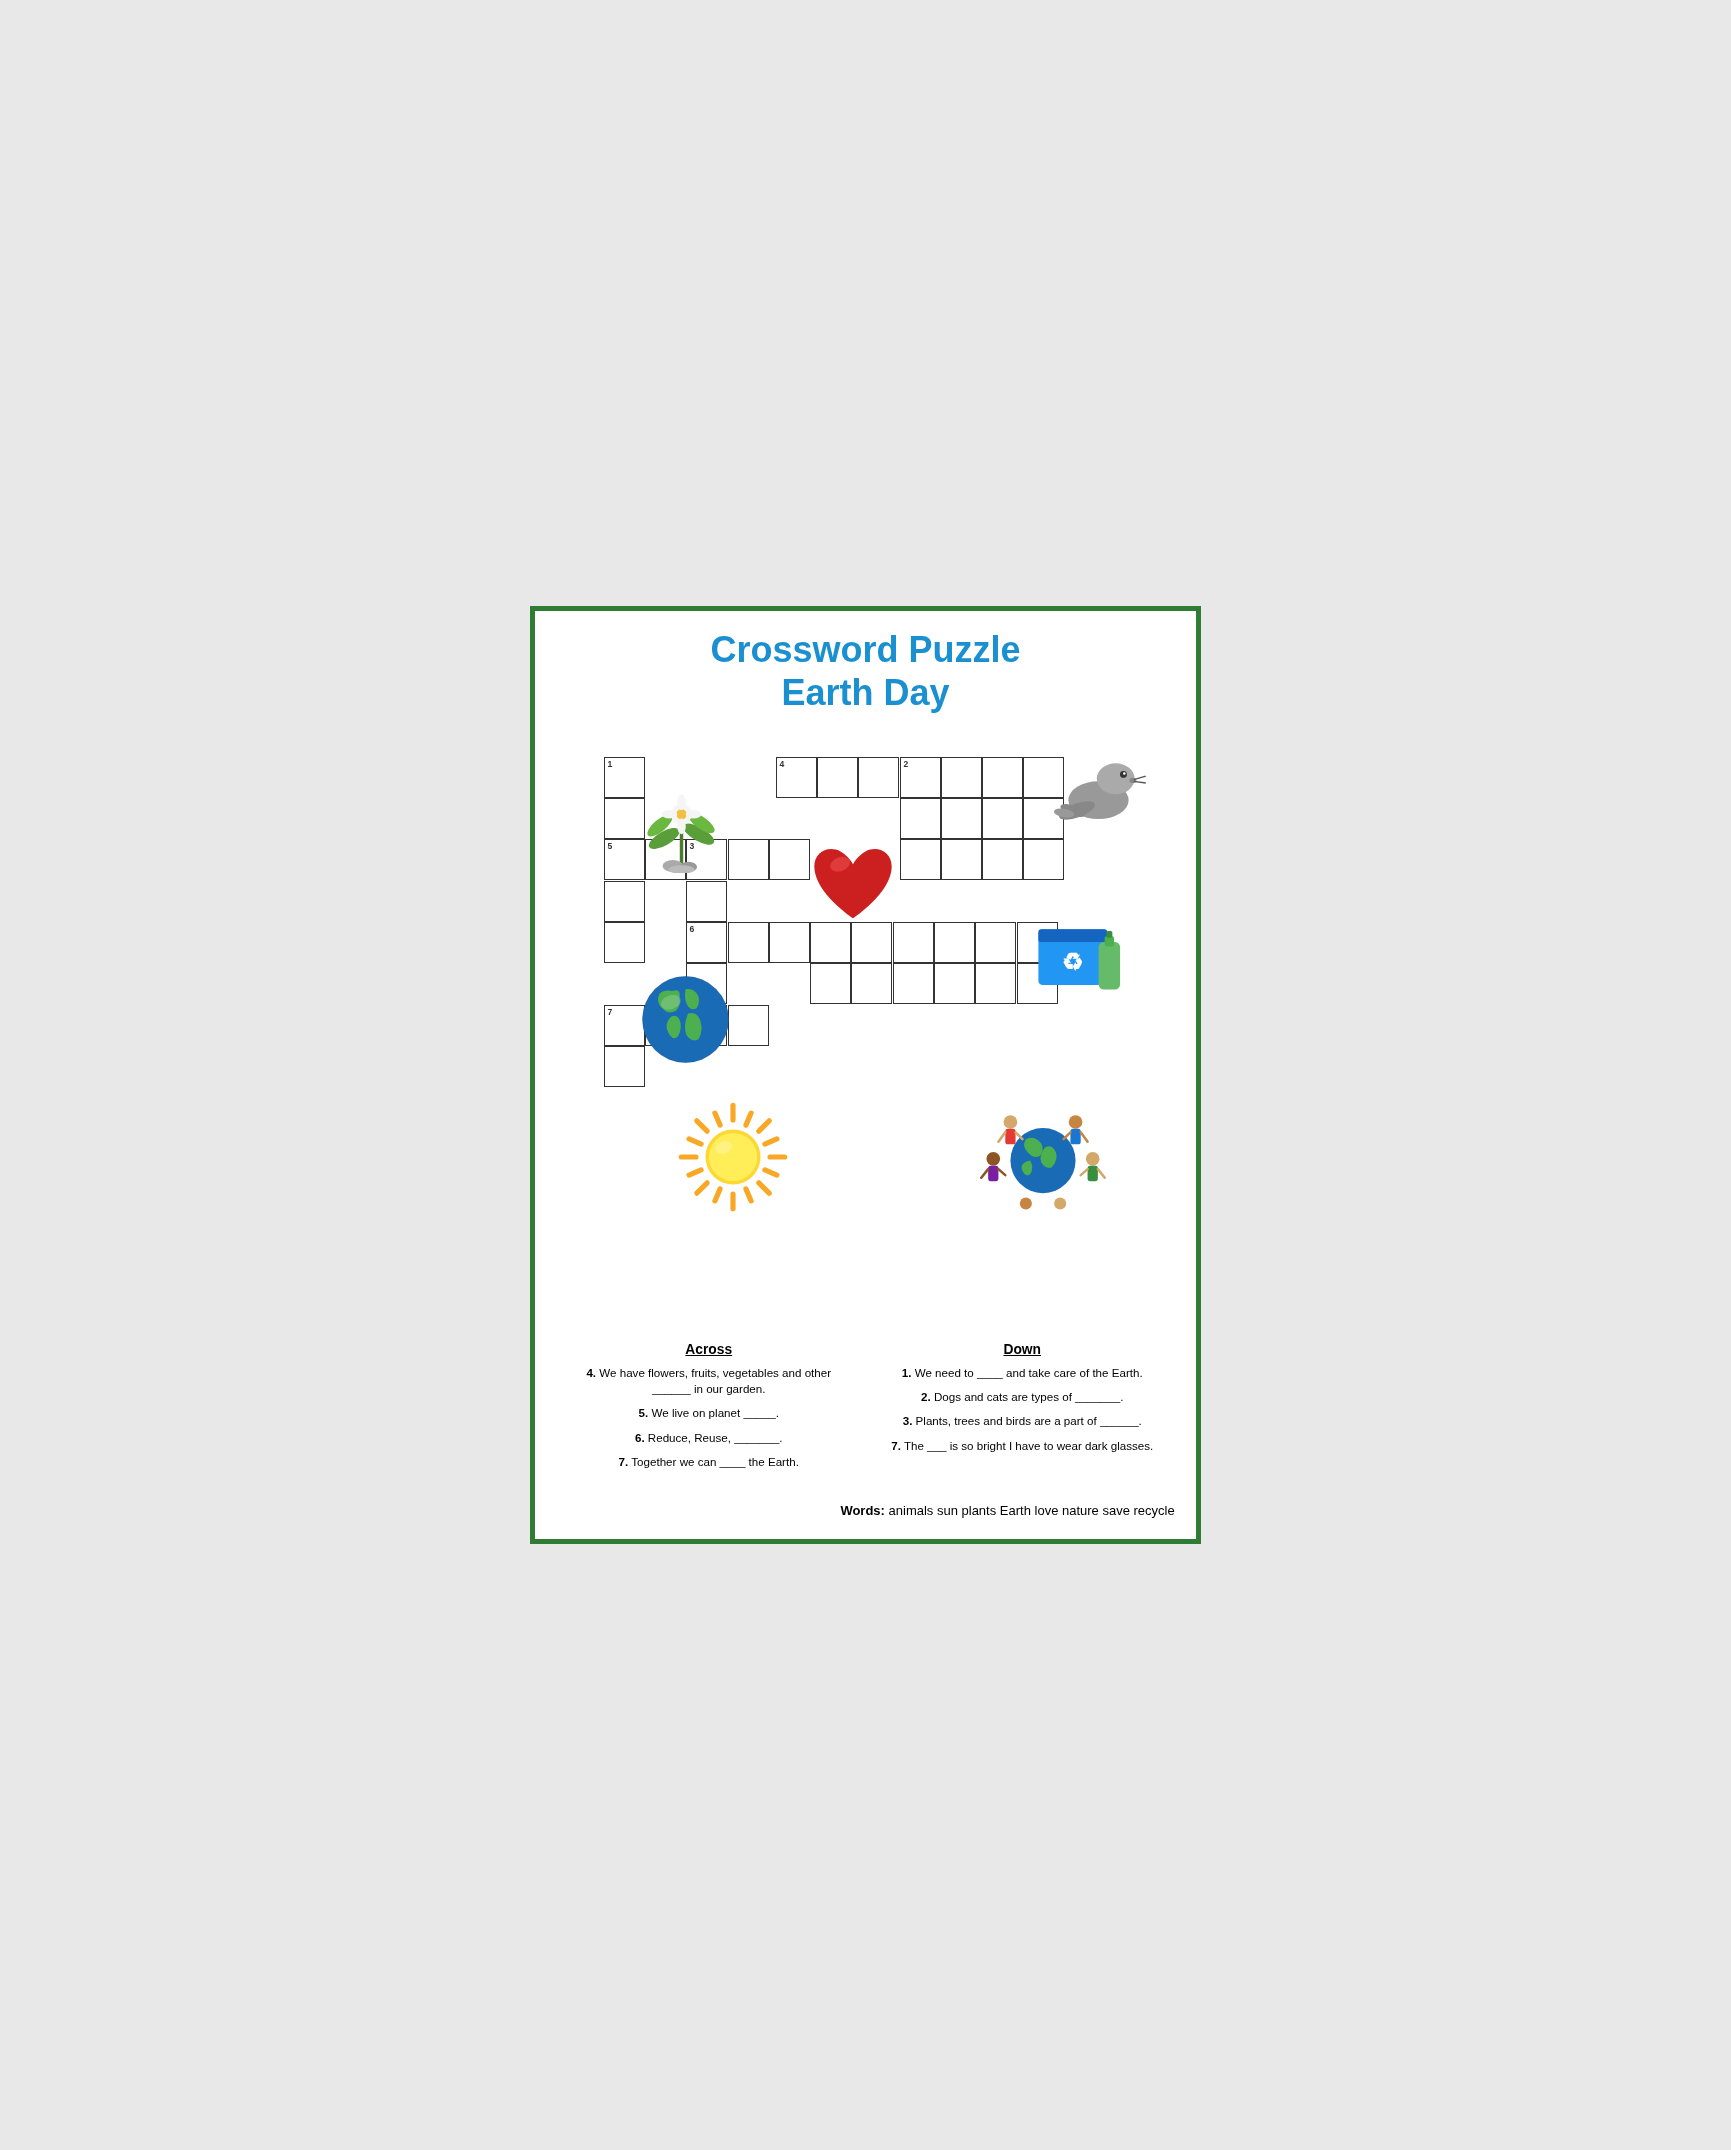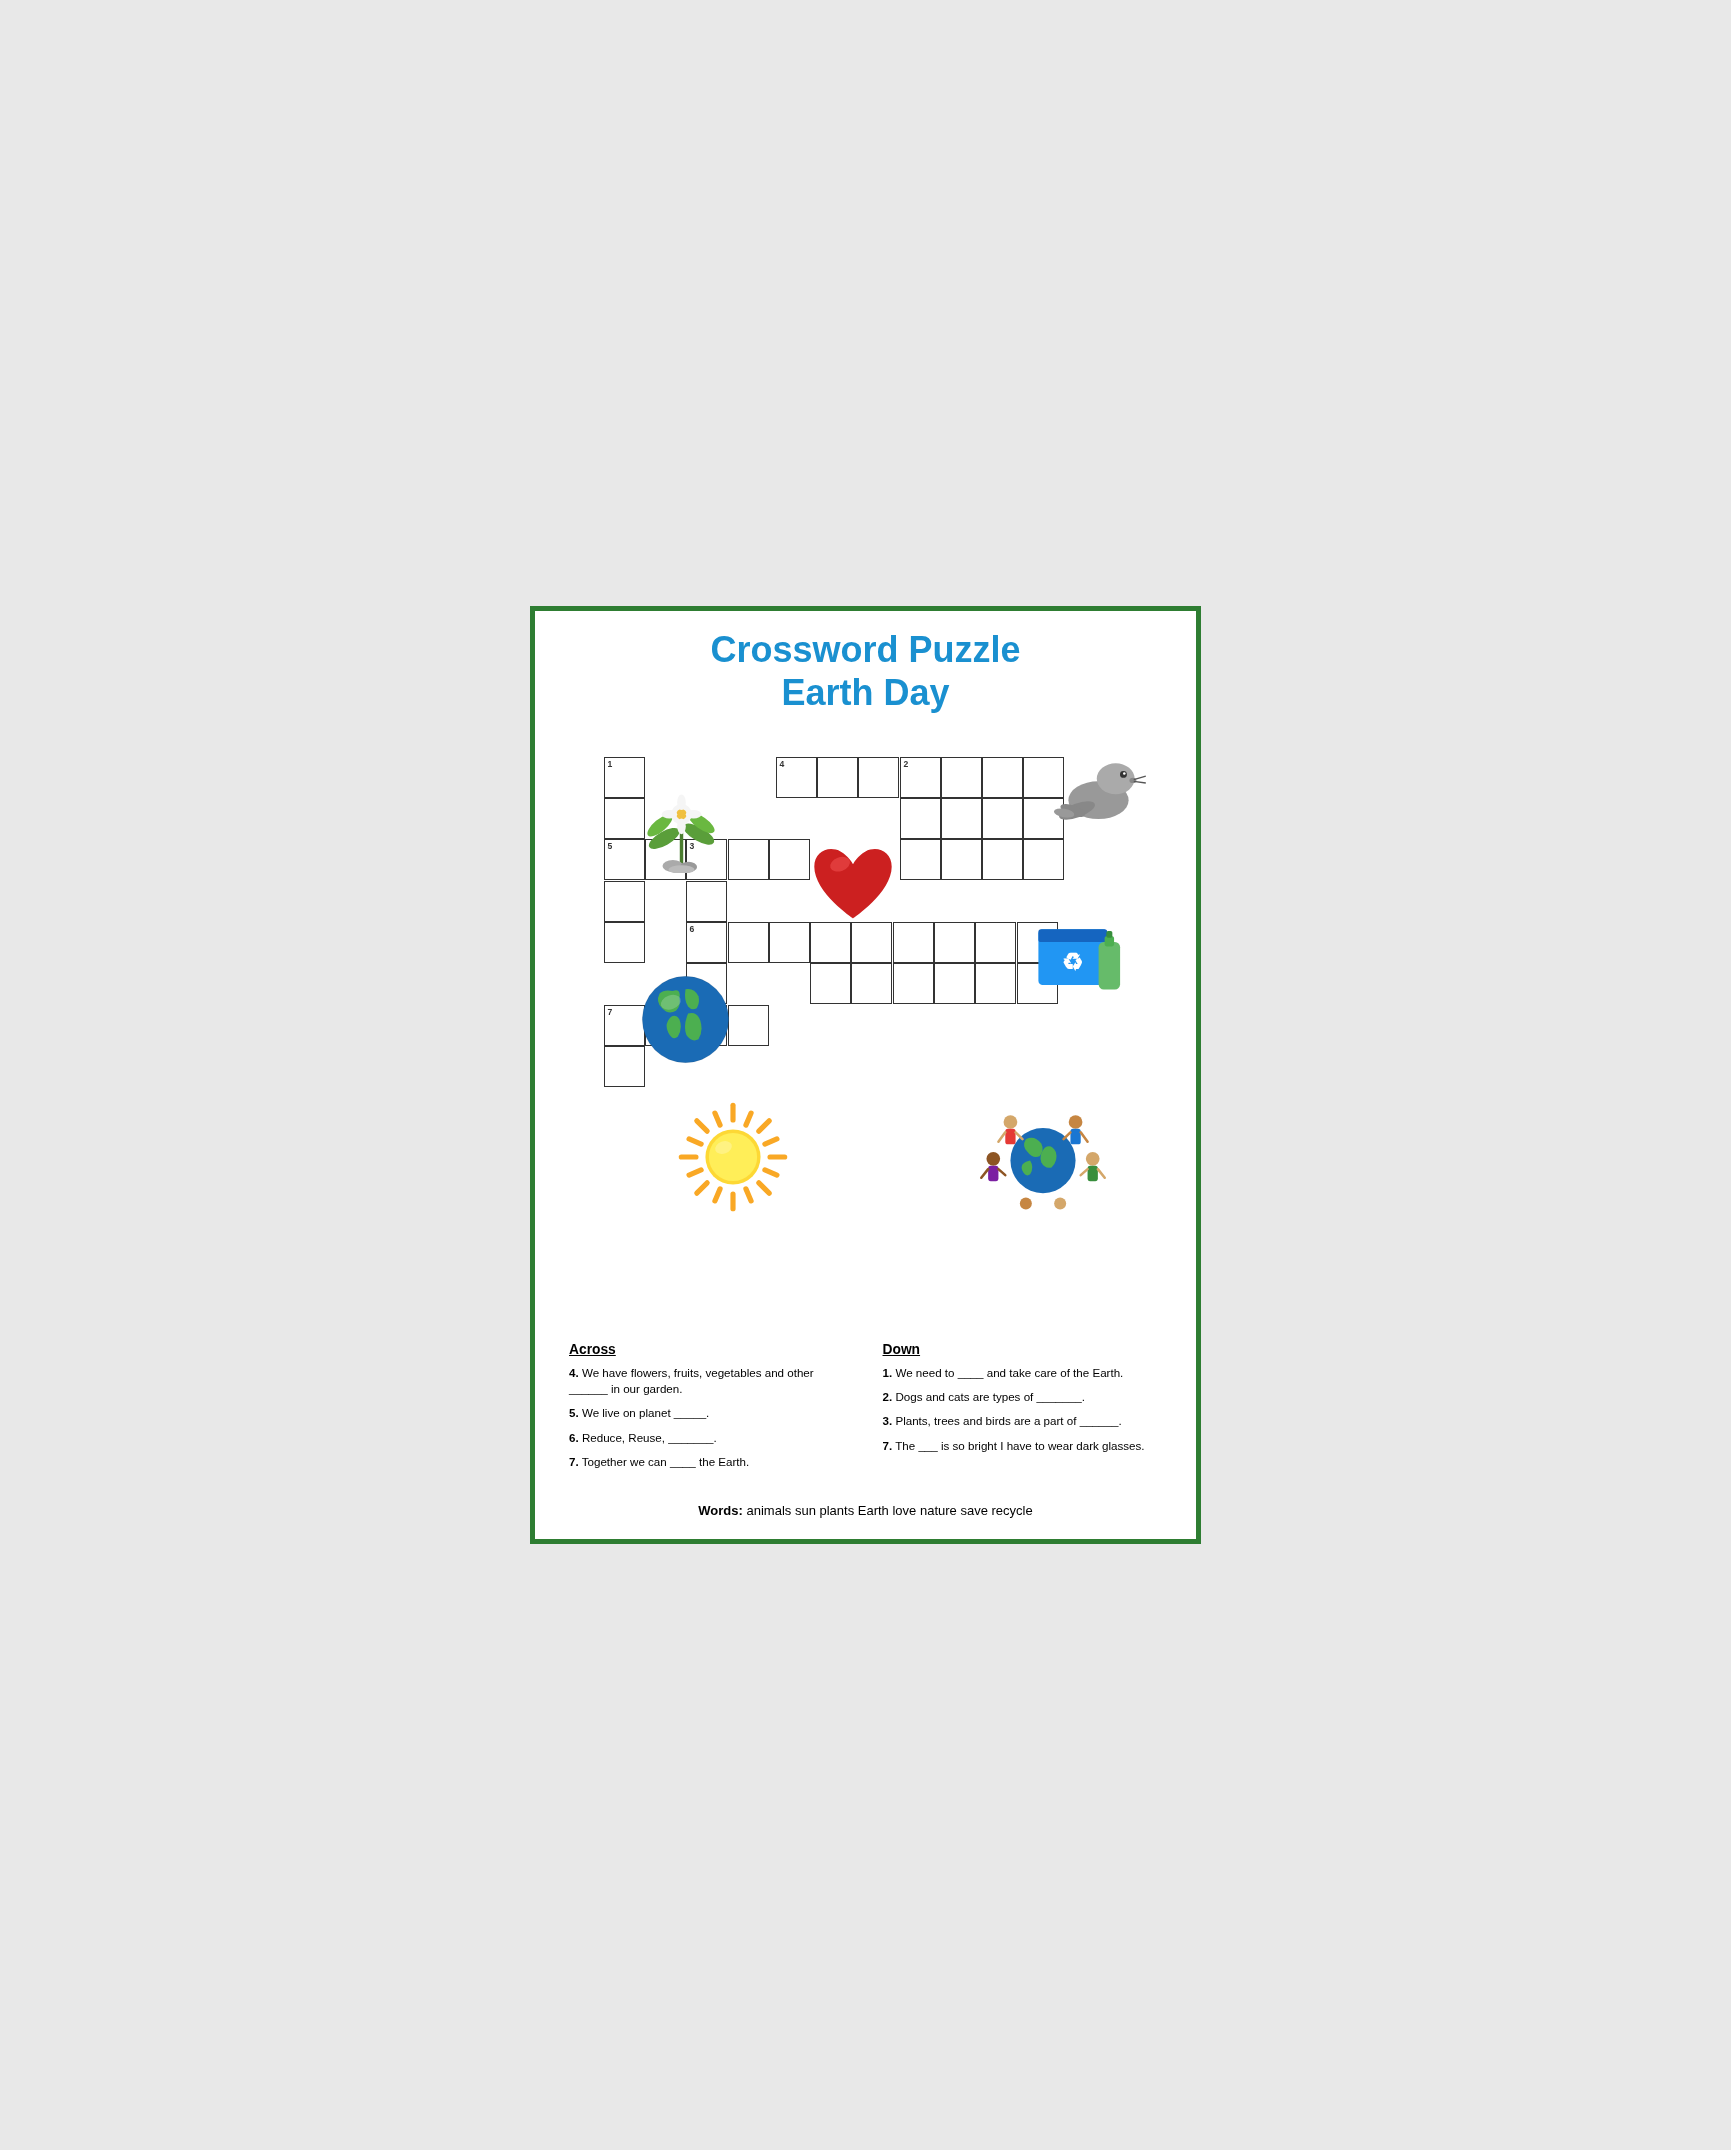--- a/index.html
+++ b/index.html
@@ -57,20 +57,21 @@
       font-weight: bold;
       color: #333;
       line-height: 1;
     }
 
     .clue-section {
       display: flex;
       gap: 34px;
       margin-top: 17px;
       padding: 8.6px 17px;
+      text-align: center;
     }
 
     .clue-col {
       flex: 1;
     }
 
     .clue-heading {
       font-size: 13.8px;
       font-weight: bold;
       text-decoration: underline;
@@ -78,21 +79,21 @@
     }
 
     .clue-item {
       font-size: 11.6px;
       margin-bottom: 4.3px;
       line-height: 1.4;
       margin-top: 8px;
     }
 
     .word-bank {
-      text-align: center;
+      text-align: right;
       font-size: 13px;
       margin-top: 15.5px;
       padding: 4.3px;
     }
 
     
     .deco {
       position: absolute;
       pointer-events: none;
     }

